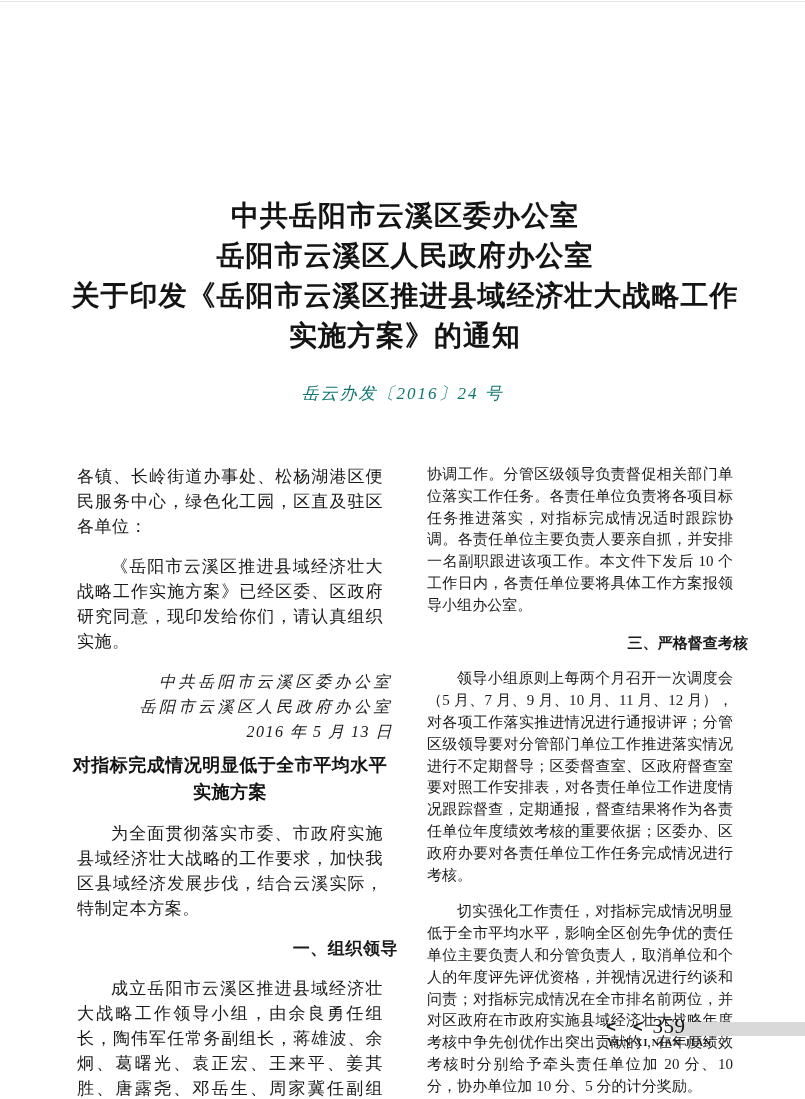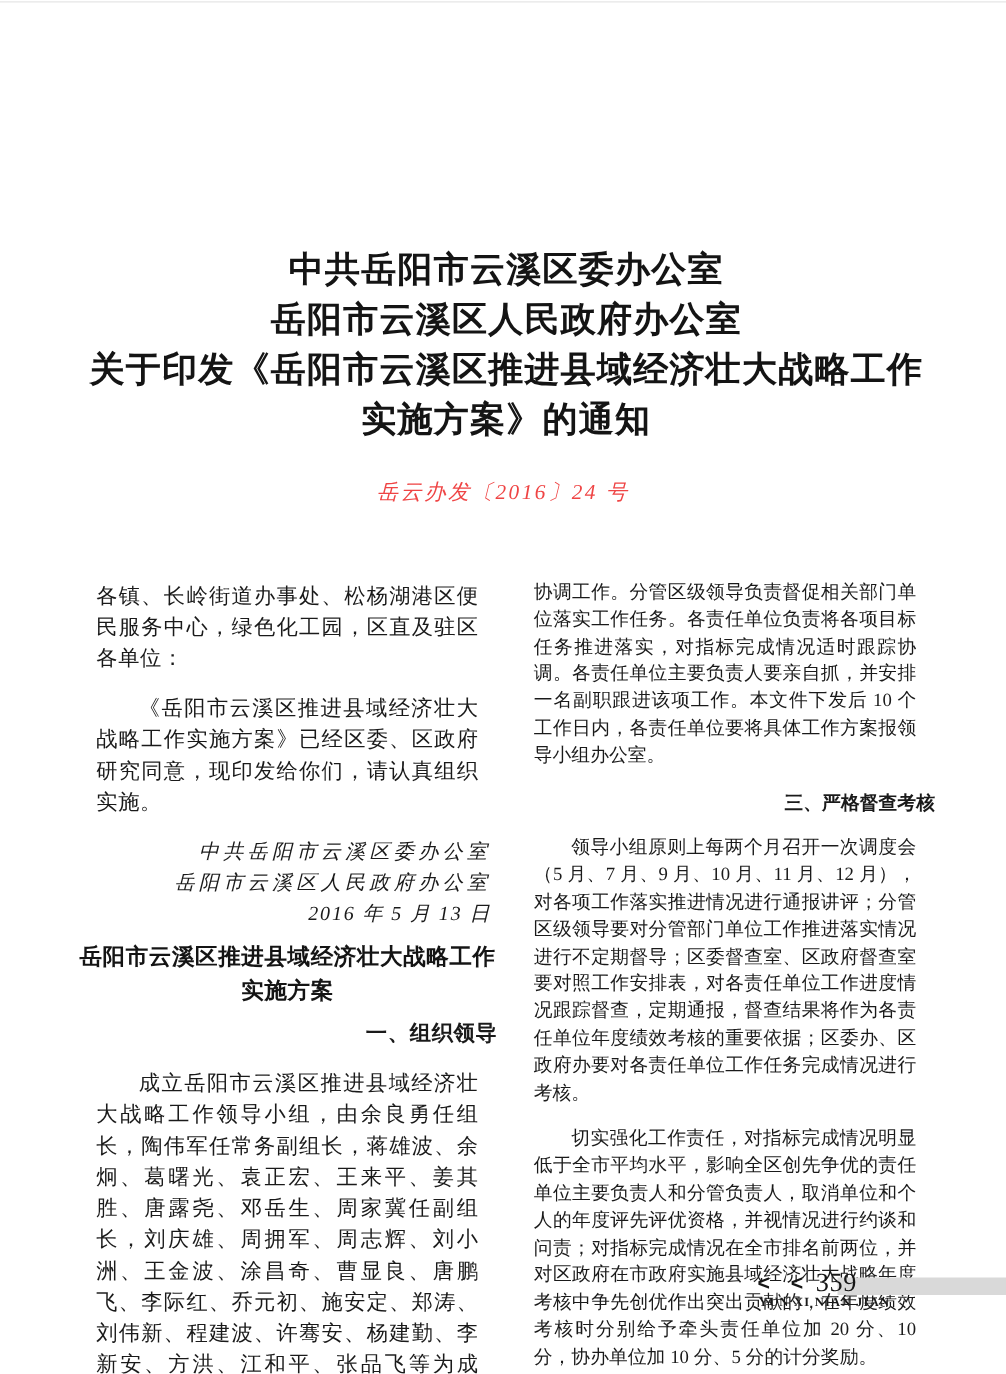--- a/index.html
+++ b/index.html
@@ -32,21 +32,21 @@
     line-height: 40px;
     letter-spacing: 1px;
     color: #141414;
   }
   .doc-number {
     margin-top: 26px;
     text-align: center;
     font-style: italic;
     font-size: 17px;
     letter-spacing: 2px;
-    color: #ef4444;
+    color: #0f766e;
   }
   
   .columns {
     display: flex;
     gap: 14px;
     margin: 44px 57px 0 62px;
   }
   .col-left {
     width: 336px;
     flex: 0 0 336px;
@@ -152,23 +152,24 @@
 
   <div class="columns">
 
     <div class="col-left">
       <p class="body-para flush">各镇、长岭街道办事处、松杨湖港区便民服务中心，绿色化工园，区直及驻区各单位：</p>
       <p class="body-para">《岳阳市云溪区推进县域经济壮大战略工作实施方案》已经区委、区政府研究同意，现印发给你们，请认真组织实施。</p>
       <p class="sign">中共岳阳市云溪区委办公室</p>
       <p class="sign">岳阳市云溪区人民政府办公室</p>
       <p class="sign sign-date">2016 年 5 月 13 日</p>
       <div class="subtitle">
-        <div>岳阳市云溪区推进县域经济壮大战略工作</div>
+        <div>对指标完成情况明显低于全市平均水平</div>
         <div>实施方案</div>
       </div>
+      <p class="body-para">为全面贯彻落实市委、市政府实施县域经济壮大战略的工作要求，加快我区县域经济发展步伐，结合云溪实际，特制定本方案。</p>
       <p class="heading">一、组织领导</p>
       <p class="body-para">成立岳阳市云溪区推进县域经济壮大战略工作领导小组，由余良勇任组长，陶伟军任常务副组长，蒋雄波、余炯、葛曙光、袁正宏、王来平、姜其胜、唐露尧、邓岳生、周家冀任副组长，刘庆雄、周拥军、周志辉、刘小洲、王金波、涂昌奇、曹显良、唐鹏飞、李际红、乔元初、施安定、郑涛、刘伟新、程建波、许骞安、杨建勤、李新安、方洪、江和平、张品飞等为成员。领导小组下设办公室，由刘庆雄兼任办公室主任，办公地点设区小康办。</p>
 
     </div>
 
     <div class="col-right">
       <p class="body-para flush">协调工作。分管区级领导负责督促相关部门单位落实工作任务。各责任单位负责将各项目标任务推进落实，对指标完成情况适时跟踪协调。各责任单位主要负责人要亲自抓，并安排一名副职跟进该项工作。本文件下发后 10 个工作日内，各责任单位要将具体工作方案报领导小组办公室。</p>
       <p class="heading">三、严格督查考核</p>
       <p class="body-para">领导小组原则上每两个月召开一次调度会（5 月、7 月、9 月、10 月、11 月、12 月），对各项工作落实推进情况进行通报讲评；分管区级领导要对分管部门单位工作推进落实情况进行不定期督导；区委督查室、区政府督查室要对照工作安排表，对各责任单位工作进度情况跟踪督查，定期通报，督查结果将作为各责任单位年度绩效考核的重要依据；区委办、区政府办要对各责任单位工作任务完成情况进行考核。</p>
       <p class="body-para">切实强化工作责任，对指标完成情况明显低于全市平均水平，影响全区创先争优的责任单位主要负责人和分管负责人，取消单位和个人的年度评先评优资格，并视情况进行约谈和问责；对指标完成情况在全市排名前两位，并对区政府在市政府实施县域经济壮大战略年度考核中争先创优作出突出贡献的，在年度绩效考核时分别给予牵头责任单位加 20 分、10 分，协办单位加 10 分、5 分的计分奖励。</p>

